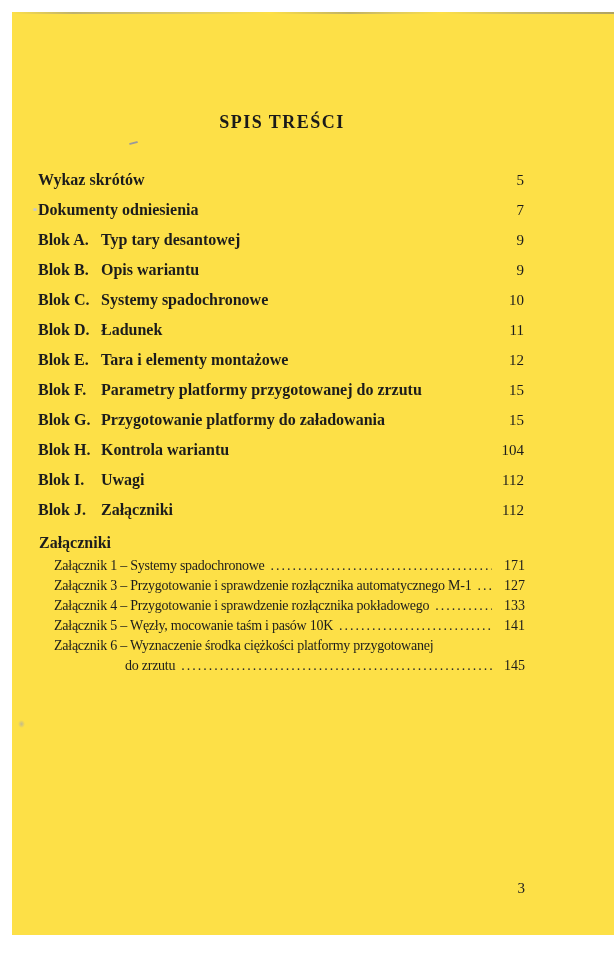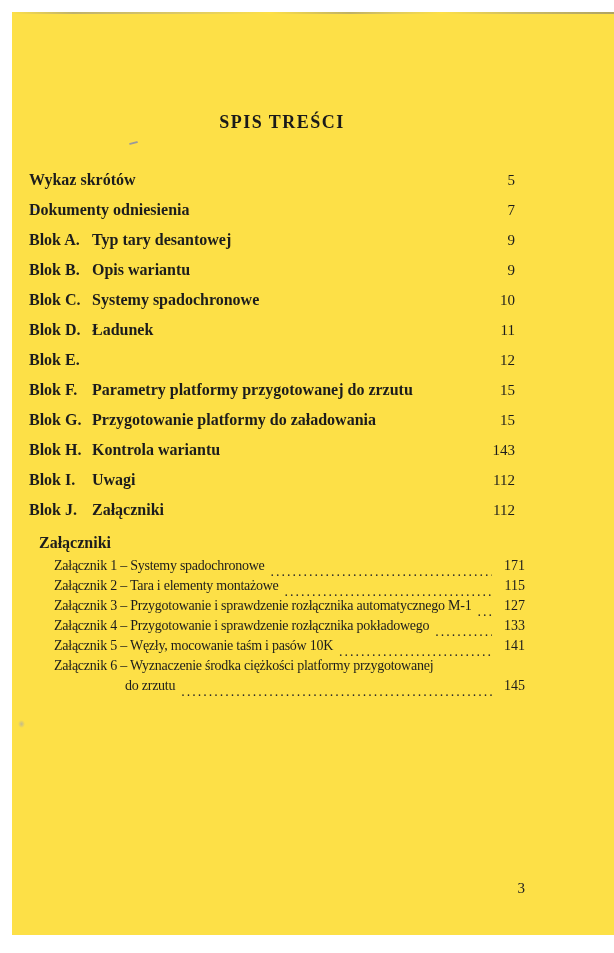--- a/index.html
+++ b/index.html
@@ -50,21 +50,21 @@
   
   .doc-title {
     position: absolute; top: 100px; left: 27px; width: 486px;
     text-align: center;
     font-size: 18px; font-weight: bold; letter-spacing: 1.5px;
     color: #1a1a1a;
   }
 
   
   .toc-main {
-    position: absolute; top: 153px; left: 17px; width: 486px;
+    position: absolute; top: 153px; left: 26px; width: 486px;
   }
   .toc-row {
     display: flex; align-items: baseline;
     height: 30px; line-height: 30px;
     font-size: 16px; font-weight: bold;
     white-space: nowrap;
   }
   .toc-label { width: 63px; flex: 0 0 63px; }
   .toc-title { flex: 0 0 auto; }
   .dots {
@@ -84,21 +84,21 @@
 
   
   .attachments {
     position: absolute; top: 521px; left: 27px; width: 486px;
   }
   .att-header {
     font-size: 16px; font-weight: bold; line-height: 20px;
     margin-bottom: 3px;
   }
   .att-row {
-    display: flex; align-items: flex-end;
+    display: flex; align-items: flex-start;
     height: 20px; line-height: 20px;
     font-size: 14px; font-weight: normal;
     padding-left: 15px;
     white-space: nowrap;
     font-family: Liberation Serif, serif;
   }
   .att-row .att-title { flex: 0 0 auto; letter-spacing: -0.25px; }
   .att-row .dots { letter-spacing: 2px; font-size: 14px; }
   .att-row .toc-page { font-size: 14px; }
   .att-row.cont { padding-left: 86px; }
@@ -160,20 +160,21 @@
 
     <div class="toc-row">
       <span class="toc-label">Blok D.</span>
       <span class="toc-title">Ładunek</span>
       <span class="dots"></span>
       <span class="toc-page">11</span>
     </div>
 
     <div class="toc-row">
       <span class="toc-label">Blok E.</span>
+      <span class="toc-title">Tara i elementy montażowe</span>
       <span class="dots"></span>
       <span class="toc-page">12</span>
     </div>
 
     <div class="toc-row">
       <span class="toc-label">Blok F.</span>
       <span class="toc-title">Parametry platformy przygotowanej do zrzutu</span>
       <span class="dots"></span>
       <span class="toc-page">15</span>
     </div>
@@ -182,21 +183,21 @@
       <span class="toc-label">Blok G.</span>
       <span class="toc-title">Przygotowanie platformy do załadowania</span>
       <span class="dots"></span>
       <span class="toc-page">15</span>
     </div>
 
     <div class="toc-row">
       <span class="toc-label">Blok H.</span>
       <span class="toc-title">Kontrola wariantu</span>
       <span class="dots"></span>
-      <span class="toc-page">143</span>
+      <span class="toc-page">104</span>
     </div>
 
     <div class="toc-row">
       <span class="toc-label">Blok I.</span>
       <span class="toc-title">Uwagi</span>
       <span class="dots"></span>
       <span class="toc-page">112</span>
     </div>
 
     <div class="toc-row">
@@ -211,25 +212,20 @@
   <div class="attachments">
 
     <div class="att-header">Załączniki</div>
 
     <div class="att-row">
       <span class="att-title">Załącznik 1 – Systemy spadochronowe</span>
       <span class="dots"></span>
       <span class="toc-page">171</span>
     </div>
 
-    <div class="att-row">
-      <span class="att-title">Załącznik 2 – Tara i elementy montażowe</span>
-      <span class="dots"></span>
-      <span class="toc-page">115</span>
-    </div>
 
     <div class="att-row">
       <span class="att-title">Załącznik 3 – Przygotowanie i sprawdzenie rozłącznika automatycznego M-1</span>
       <span class="dots"></span>
       <span class="toc-page">127</span>
     </div>
 
     <div class="att-row">
       <span class="att-title">Załącznik 4 – Przygotowanie i sprawdzenie rozłącznika pokładowego</span>
       <span class="dots"></span>

